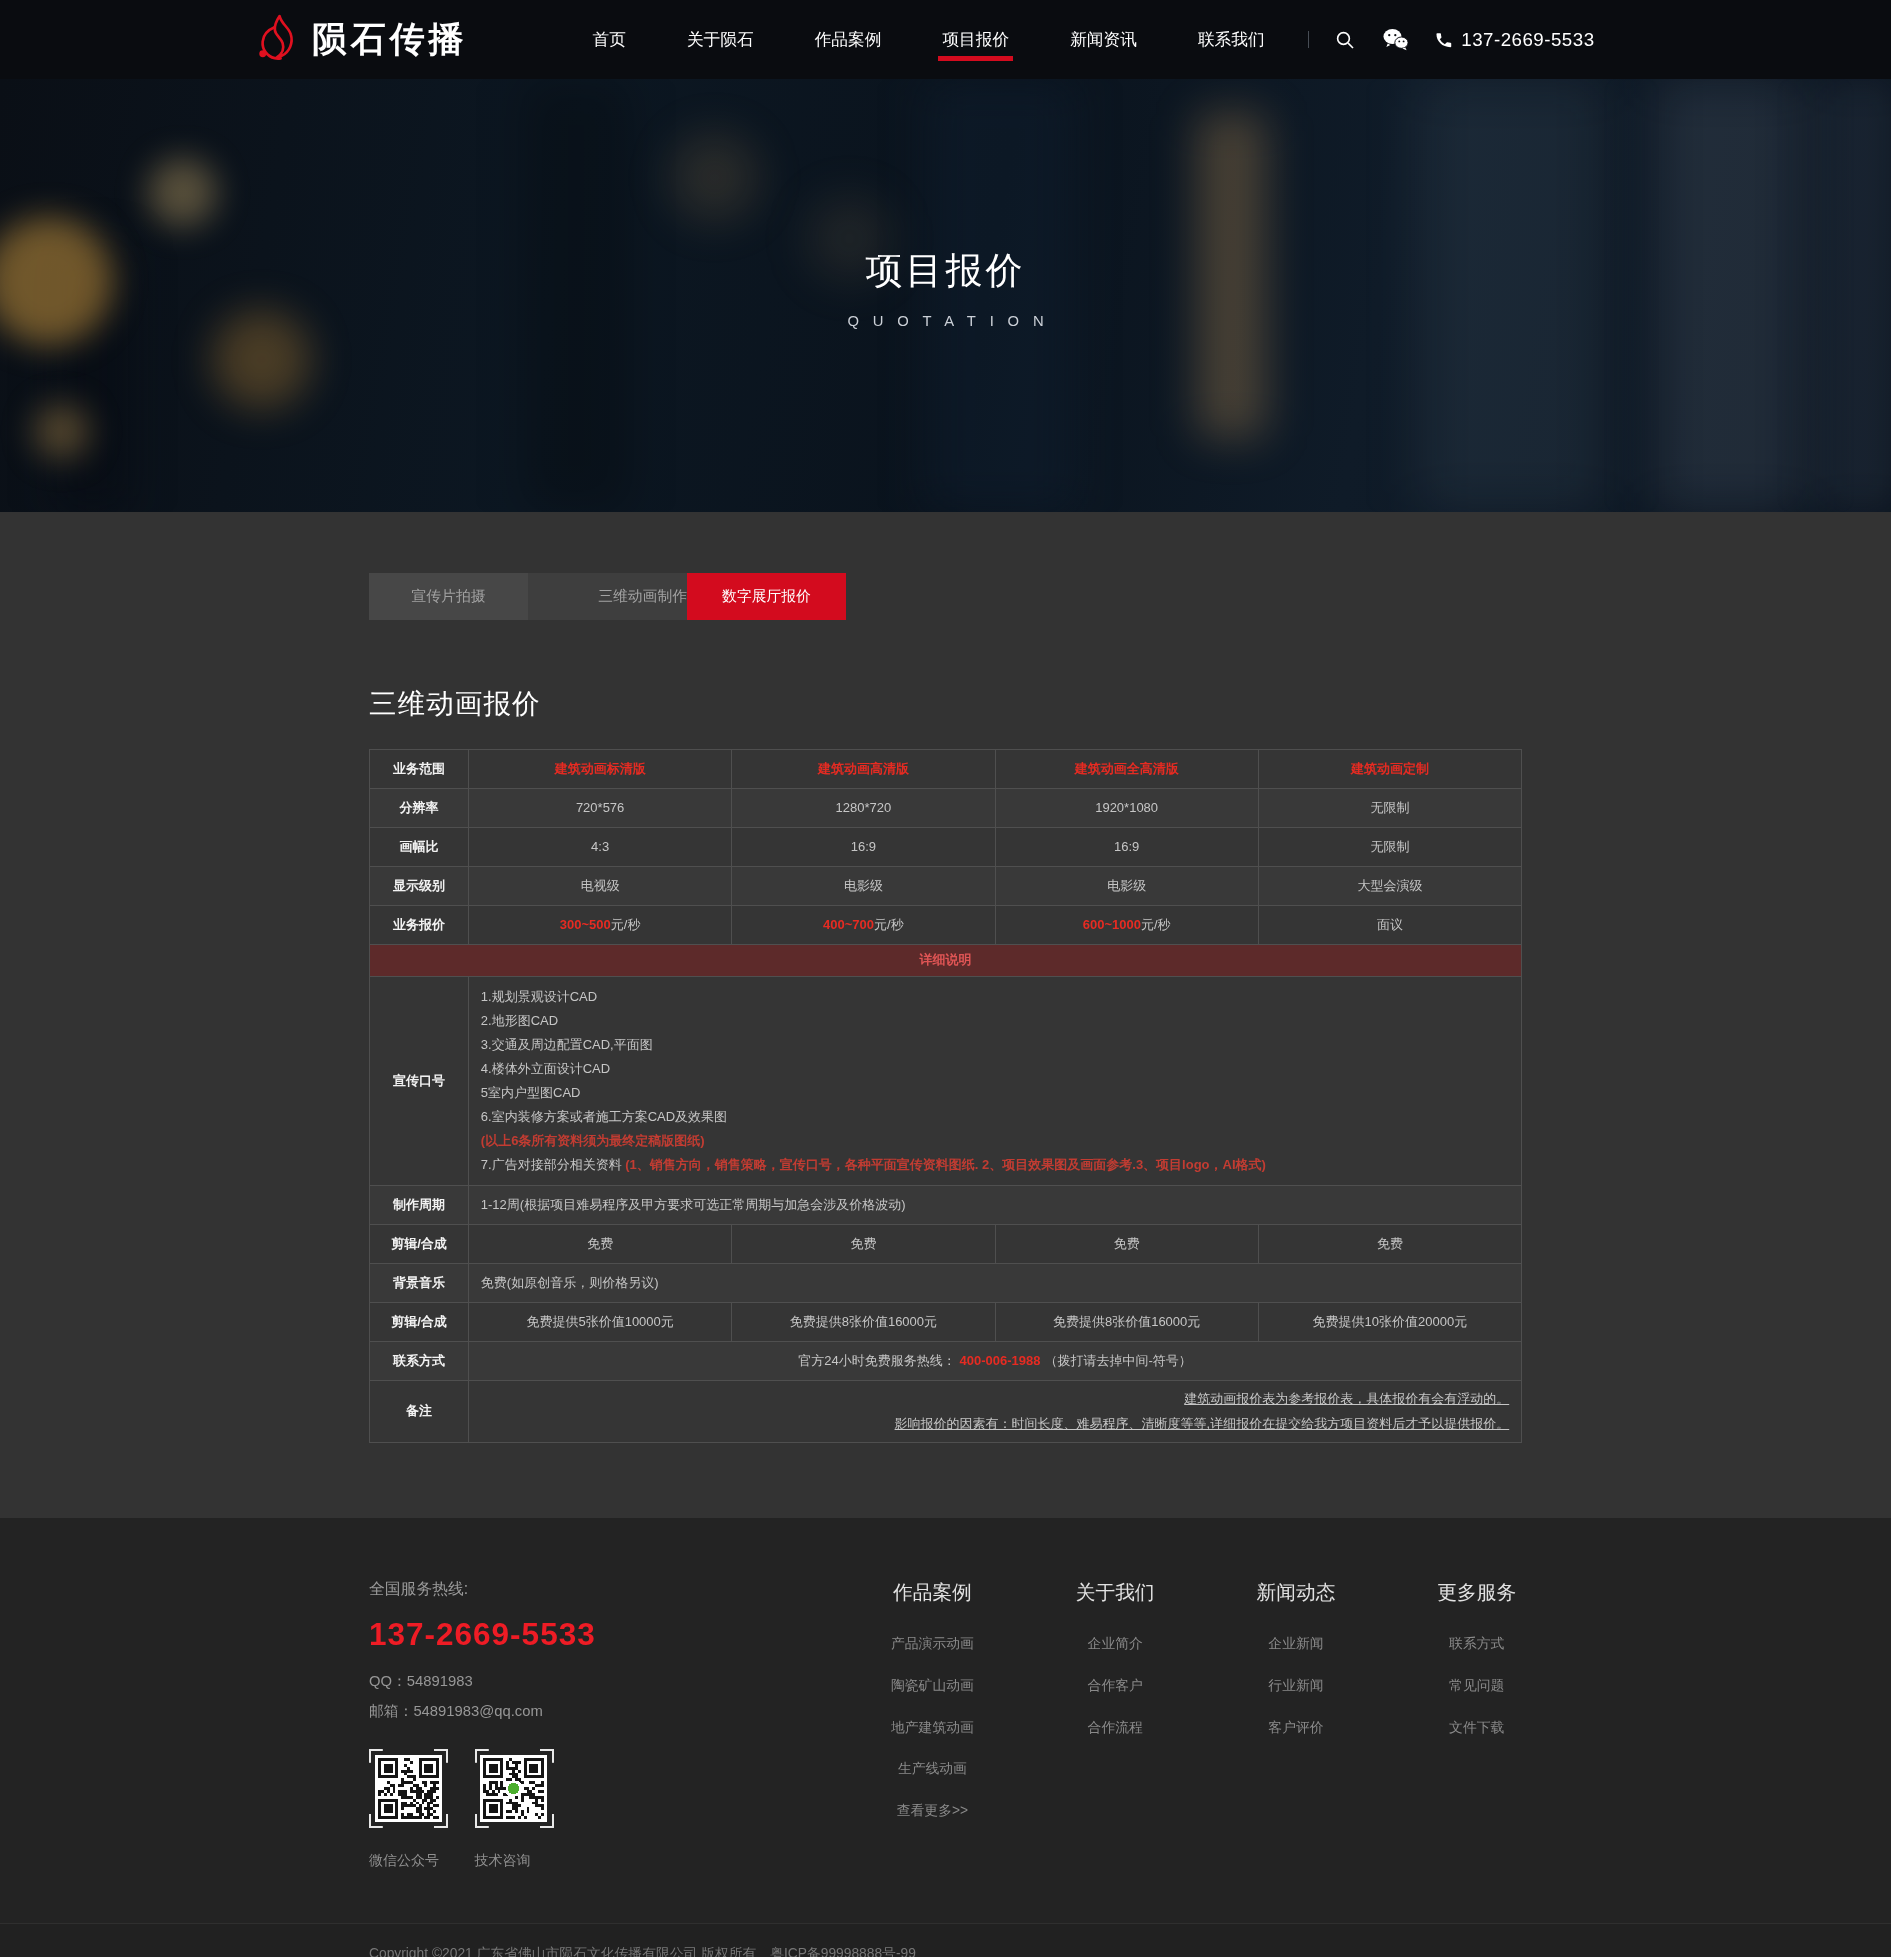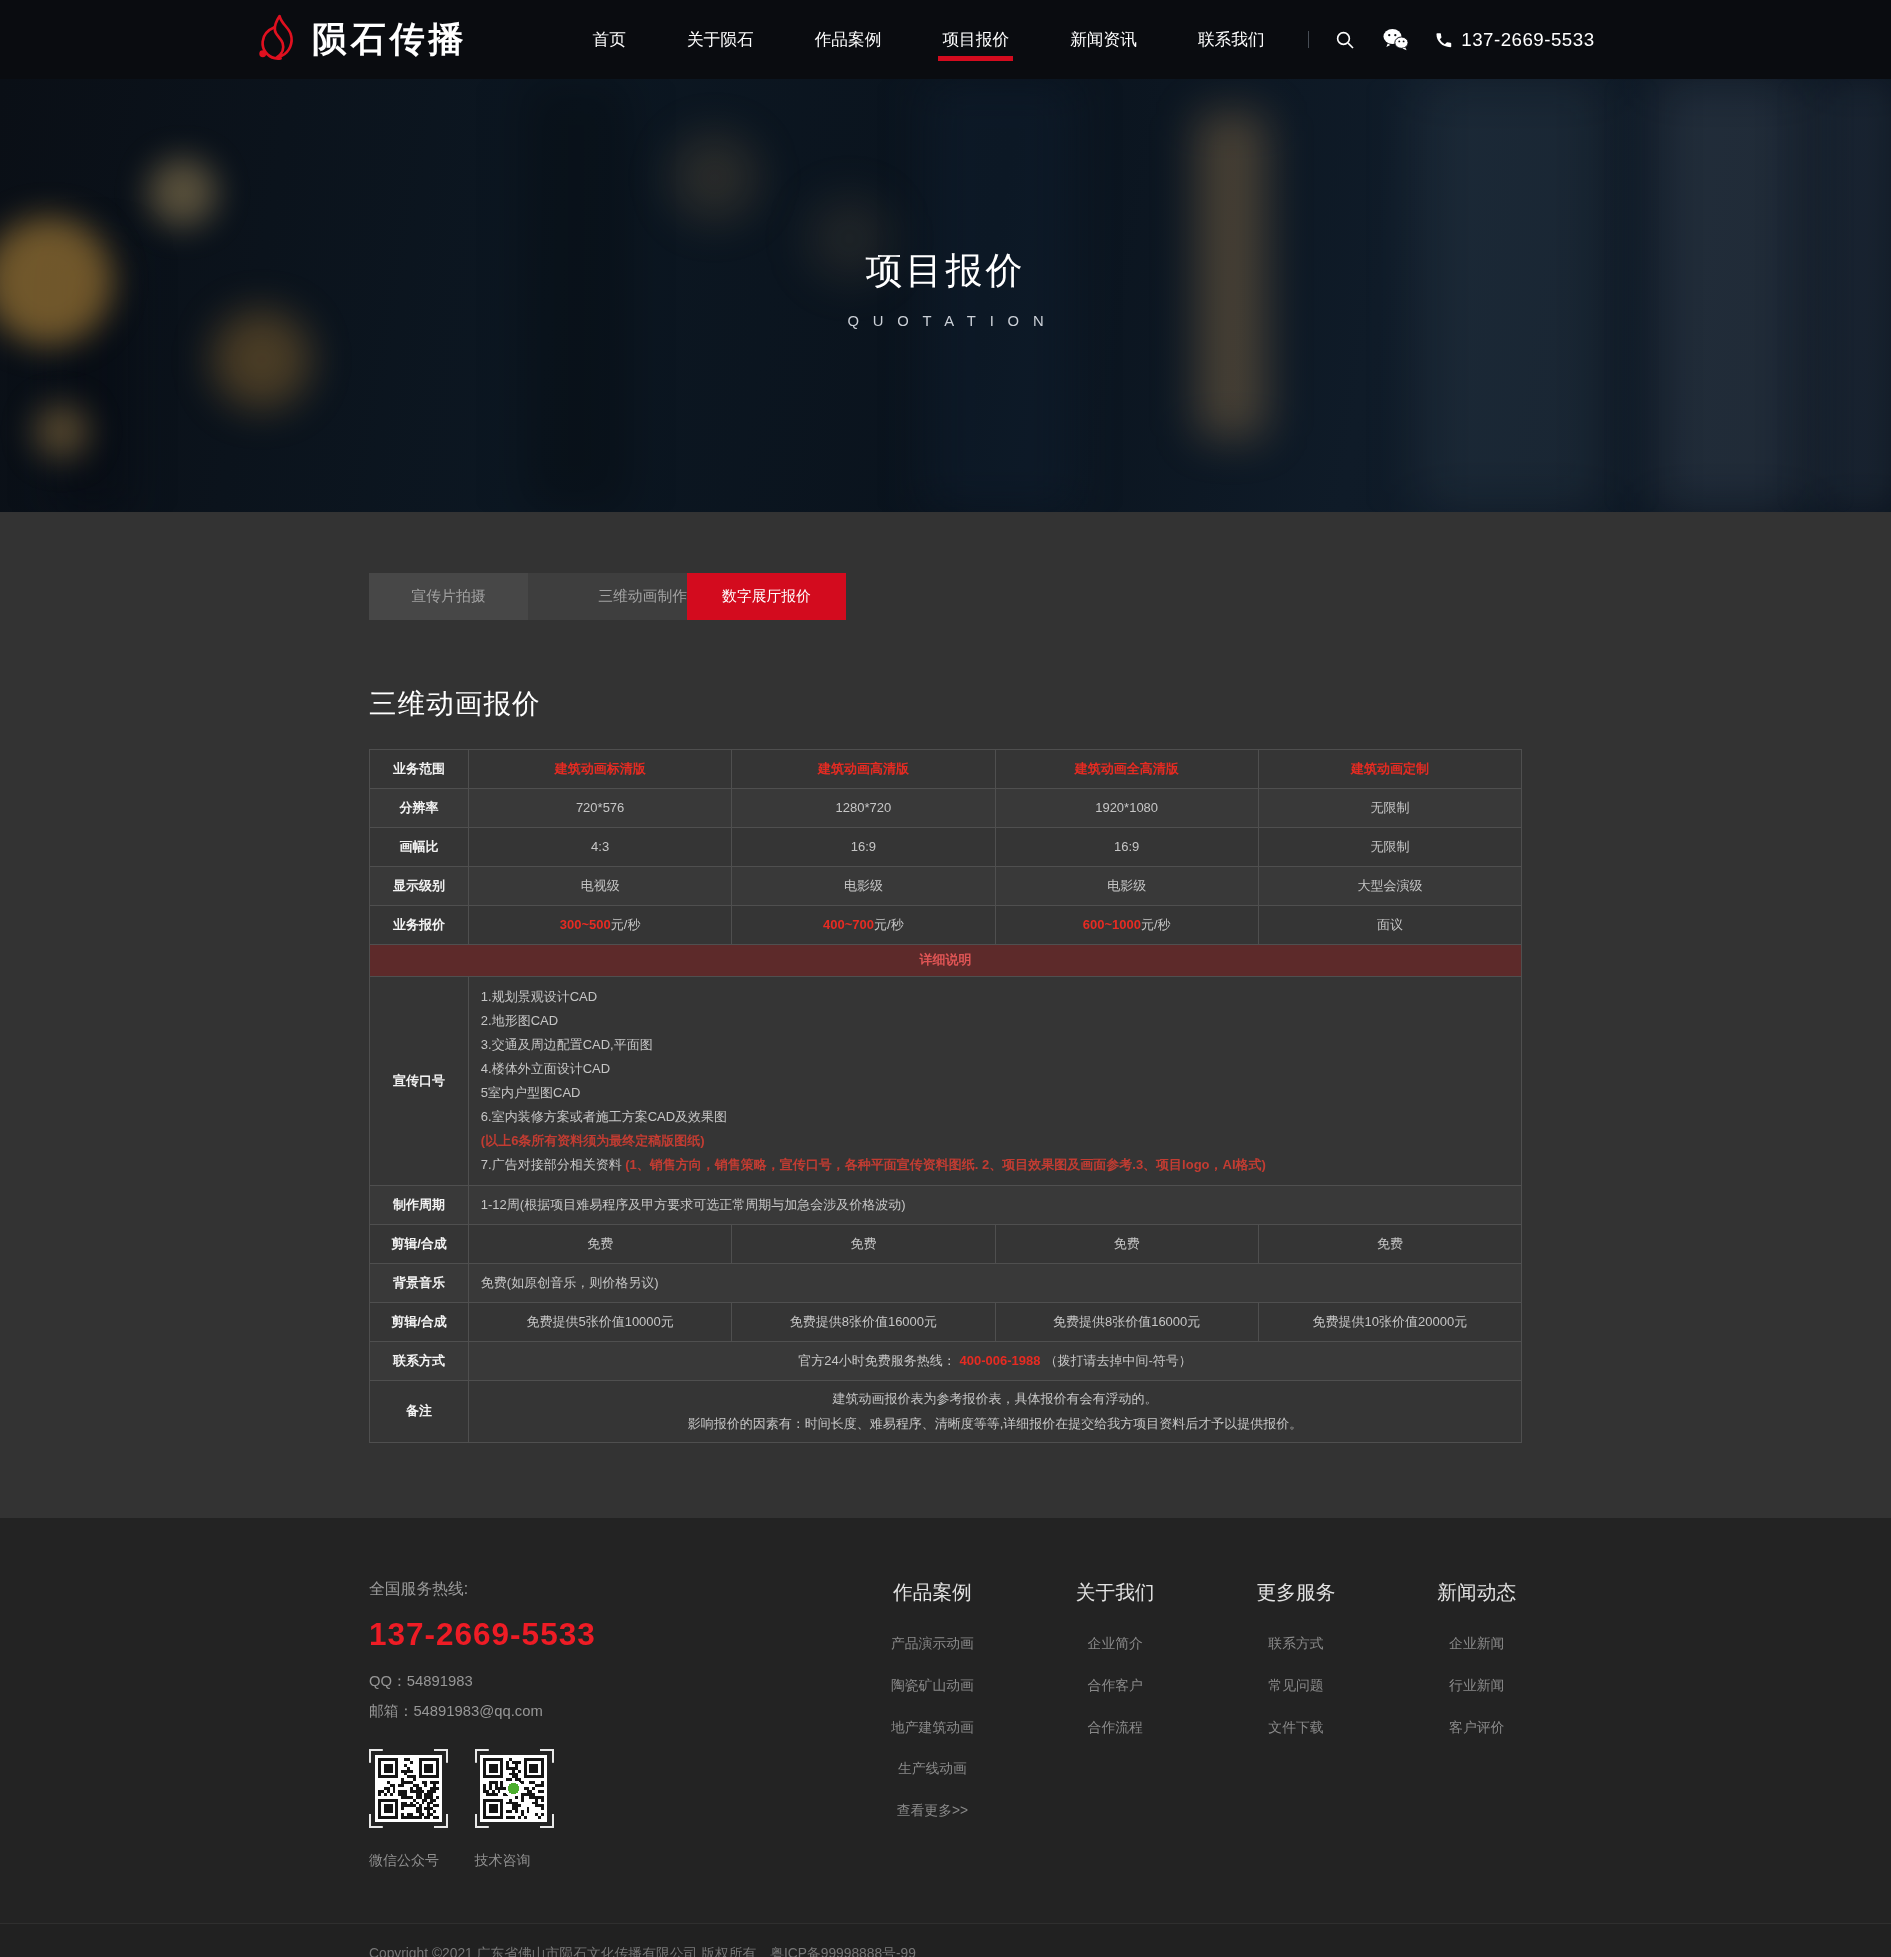--- a/index.html
+++ b/index.html
@@ -59,21 +59,21 @@
   td{border:1px solid #4f4f4f;color:#c6c6c6;font-size:13px;height:39px;text-align:center;padding:0 7.9px;background:transparent;margin-top:44px;}
   td.label-cell{color:#f2f2f2;font-weight:700;padding:0 3.9px;}
   td.head-cell{color:var(--price_red);font-weight:700;}
   td.banner-cell{background:var(--banner_row_bg);color:var(--banner_row_text);font-weight:700;height:32.5px;}
   td.list-cell{text-align:left;padding:7.9px 11.8px;line-height:24px;height:auto;}
   .red-line{color:var(--note_red);font-weight:700;}
   td.span-cell{text-align:left;padding-left:11.8px;}
   .price-red{color:var(--price_red);font-weight:700;}
   .price-unit{color:#c6c6c6;}
   td.contact-cell .contact-phone{color:var(--price_red);font-weight:700;margin:0 3.9px;}
-  td.remark-cell{text-align:center;padding:4.9px 11.8px;line-height:25.6px;height:57px;}
+  td.remark-cell{text-align:right;padding:4.9px 11.8px;line-height:25.6px;height:57px;text-decoration:underline;}
 
   
   .site-footer{background:#232323;margin-top:0;}
   .footer-inner{width:1153px;margin:0 auto;display:flex;padding-top:61px;}
   .footer-left{width:340px;flex:none;}
   .hotline-label{color:#9a9a9a;font-size:15.8px;}
   .hotline{color:var(--hotline_red);font-size:31.5px;font-weight:700;letter-spacing:1px;margin:15.8px 0 19.7px;}
   .contact-line{color:#979797;font-size:14.8px;margin:10.8px 0;}
   .qr-row{display:flex;gap:26.6px;margin-top:27.6px;}
   .qr-box{width:79px;}
@@ -572,30 +572,30 @@
             <a class="col-link">生产线动画</a>
             <a class="col-link">查看更多&gt;&gt;</a>
           </div>
           <div class="f-col">
             <div class="col-title">关于我们</div>
             <a class="col-link">企业简介</a>
             <a class="col-link">合作客户</a>
             <a class="col-link">合作流程</a>
           </div>
           <div class="f-col">
+            <div class="col-title">新闻动态</div>
+            <a class="col-link">企业新闻</a>
+            <a class="col-link">行业新闻</a>
+            <a class="col-link">客户评价</a>
+          </div>
+          <div class="f-col">
             <div class="col-title">更多服务</div>
             <a class="col-link">联系方式</a>
             <a class="col-link">常见问题</a>
             <a class="col-link">文件下载</a>
-          </div>
-          <div class="f-col">
-            <div class="col-title">新闻动态</div>
-            <a class="col-link">企业新闻</a>
-            <a class="col-link">行业新闻</a>
-            <a class="col-link">客户评价</a>
           </div>
         </div>
     </div>
     <div class="copyright-bar">
       <div class="copyright">Copyright ©2021 广东省佛山市陨石文化传播有限公司 版权所有　粤ICP备99998888号-99</div>
     </div>
   </footer>
 
 </div>
 

